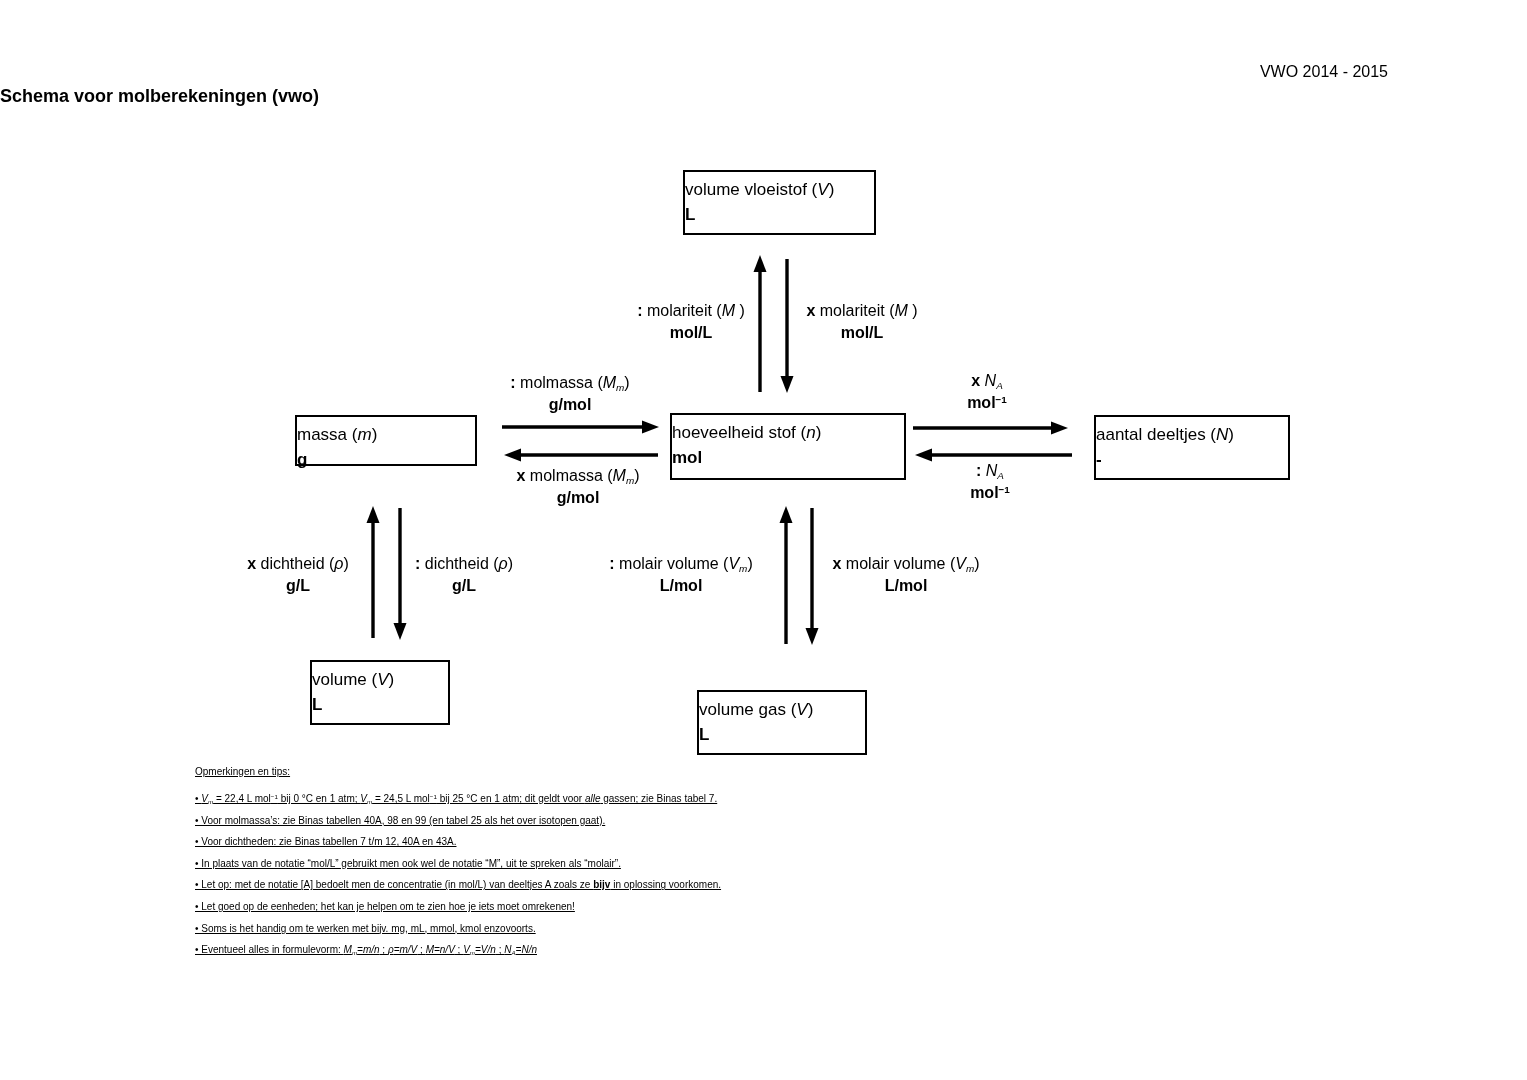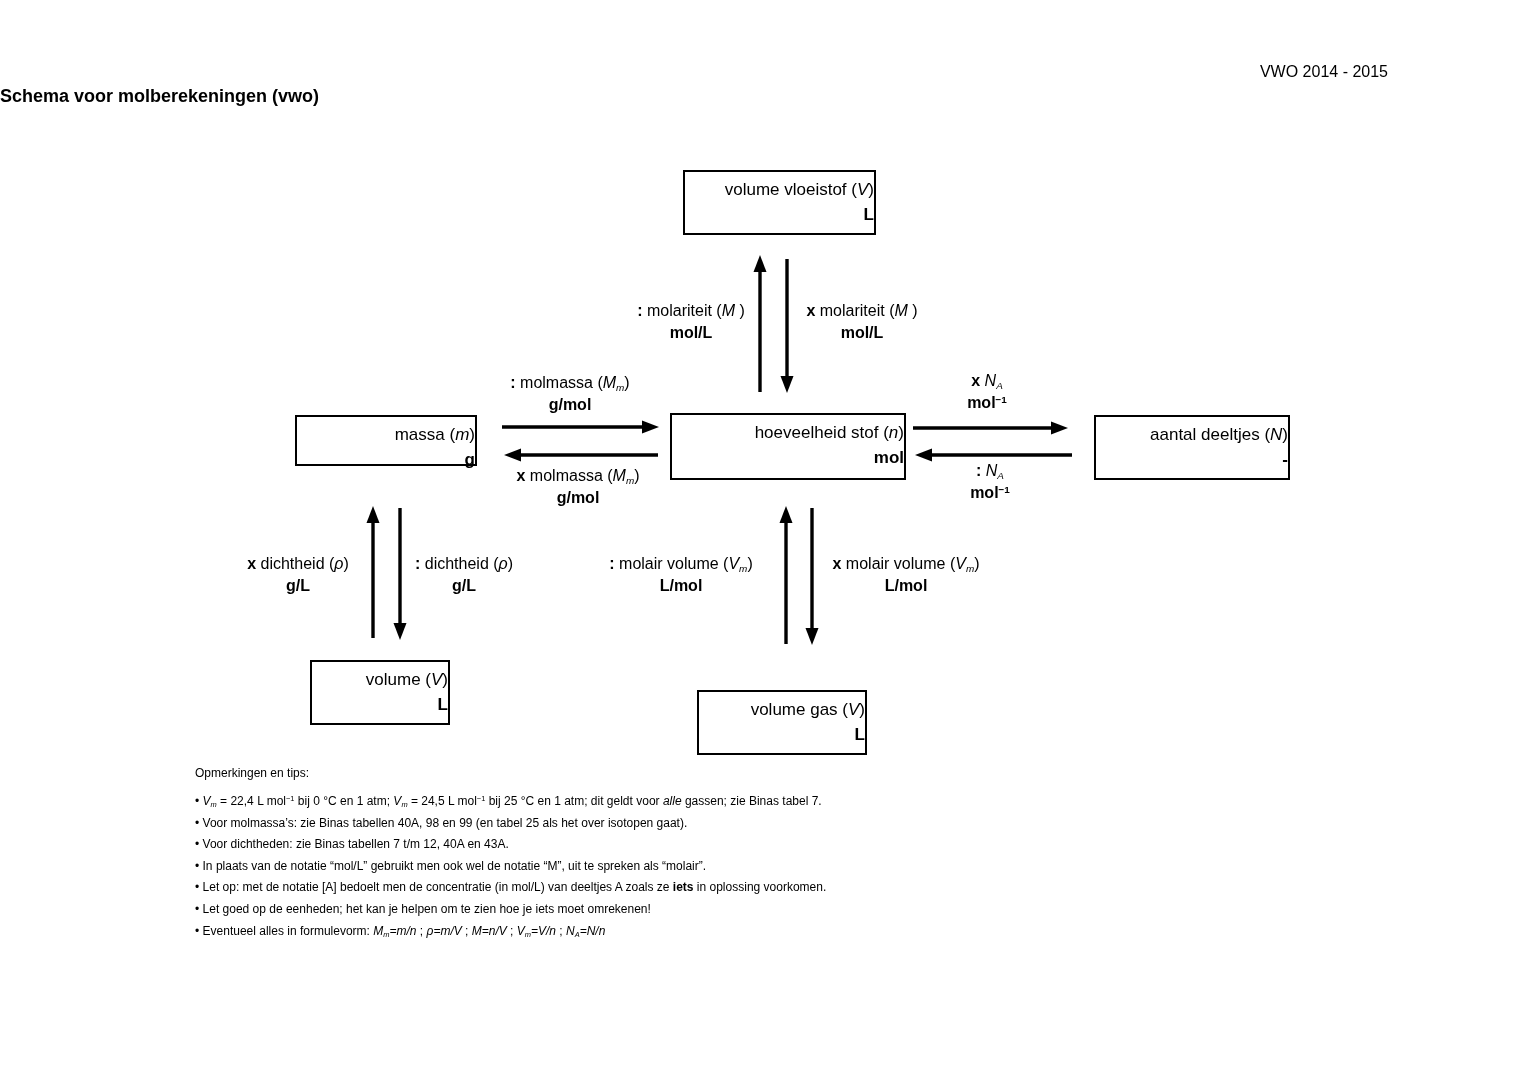--- a/index.html
+++ b/index.html
@@ -4,27 +4,27 @@
 <style>
   * { margin:0; padding:0; box-sizing:border-box; }
   html,body { background:#fff; }
   .page {
     position:relative; width:1527px; height:1080px; background:#ffffff;
     font-family:"Liberation Sans", sans-serif; color:#000; overflow:hidden;
   }
   .course-year { position:absolute; top:63px; right:139px; font-size:16px; }
   .page-title { position:absolute; top:86px; left:0; width:1527px; 
                 font-size:18px; font-weight:bold; }
-  .box { position:absolute; border:2px solid #000; text-align:right; padding-top:5px;
+  .box { position:absolute; border:2px solid #000; text-align:left; padding-top:5px;
          font-size:17px; line-height:25px; background:#fff; }
   .box-unit { font-weight:bold; }
   .alabel { position:absolute; width:200px; text-align:center; font-size:16px; line-height:22px; }
   .alabel-unit { font-weight:bold; }
   .arrows { position:absolute; left:0; top:0; pointer-events:none; }
-  .notes { position:absolute; left:195px; top:766px; width:1270px; font-size:12px; }
+  .notes { position:absolute; left:195px; top:766px; width:1270px; font-size:10px;text-decoration:underline; }
   .notes-heading { margin-bottom:11px; }
   .note-line { line-height:21.6px; white-space:nowrap; }
   sup { font-size:0.62em; position:relative; top:-0.55em; line-height:0; vertical-align:baseline; }
   sub { font-size:0.62em; position:relative; top:0.3em;  line-height:0; vertical-align:baseline; }
 </style>
 </head>
 <body>
 
 <div class="page">
 
@@ -146,18 +146,19 @@
     <div><span style="font-weight: bold;">x</span><span> molair volume (</span><span style="font-style: italic;">V</span><sub style="font-style: italic;">m</sub><span>)</span></div>
     <div class="alabel-unit"><span>L/mol</span></div>
   </div>
 
   <div class="notes">
     <div class="notes-heading">Opmerkingen en tips:</div>
     <div class="note-line"><span>• </span><span style="font-style: italic;">V</span><sub style="font-style: italic;">m</sub><span> = 22,4 L mol</span><sup>−1</sup><span> bij 0 °C en 1 atm; </span><span style="font-style: italic;">V</span><sub style="font-style: italic;">m</sub><span> = 24,5 L mol</span><sup>−1</sup><span> bij 25 °C en 1 atm; dit geldt voor </span><span style="font-style: italic;">alle</span><span> gassen; zie Binas tabel 7.</span></div>
     <div class="note-line"><span>• Voor molmassa’s: zie Binas tabellen 40A, 98 en 99 (en tabel 25 als het over isotopen gaat).</span></div>
     <div class="note-line"><span>• Voor dichtheden: zie Binas tabellen 7 t/m 12, 40A en 43A.</span></div>
     <div class="note-line"><span>• In plaats van de notatie “mol/L” gebruikt men ook wel de notatie “M”, uit te spreken als “molair”.</span></div>
-    <div class="note-line"><span>• Let op: met de notatie [A] bedoelt men de concentratie (in mol/L) van deeltjes A zoals ze </span><span style="font-weight: bold;">iets</span><span> in oplossing voorkomen.</span></div>
+    <div class="note-line"><span>• Let op: met de notatie [A] bedoelt men de concentratie (in mol/L) van deeltjes A zoals ze </span><span style="font-weight: bold;">bijv</span><span> in oplossing voorkomen.</span></div>
     <div class="note-line"><span>• Let goed op de eenheden; het kan je helpen om te zien hoe je iets moet omrekenen!</span></div>
+    <div class="note-line"><span>• Soms is het handig om te werken met bijv. mg, mL, mmol, kmol enzovoorts.</span></div>
     <div class="note-line"><span>• Eventueel alles in formulevorm: </span><span style="font-style: italic;">M</span><sub style="font-style: italic;">m</sub><span style="font-style: italic;">=m/n</span><span> ; </span><span style="font-style: italic;">ρ</span><span style="font-style: italic;">=m/V</span><span> ; </span><span style="font-style: italic;">M=n/V</span><span> ; </span><span style="font-style: italic;">V</span><sub style="font-style: italic;">m</sub><span style="font-style: italic;">=V/n</span><span> ; </span><span style="font-style: italic;">N</span><sub style="font-style: italic;">A</sub><span style="font-style: italic;">=N/n</span></div>
   </div>
 
 </div>
 
 </body></html>

